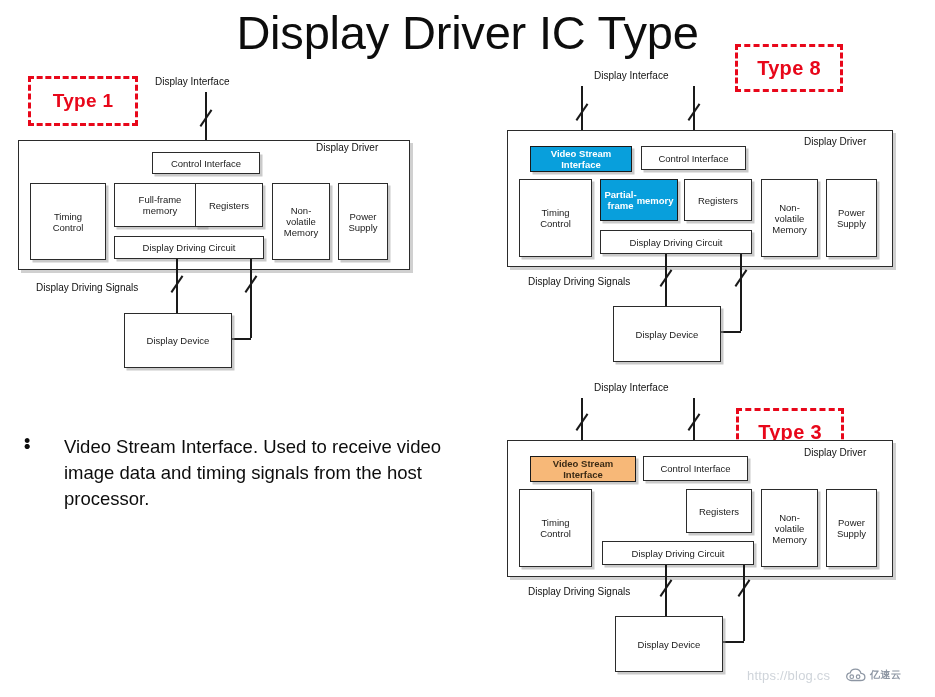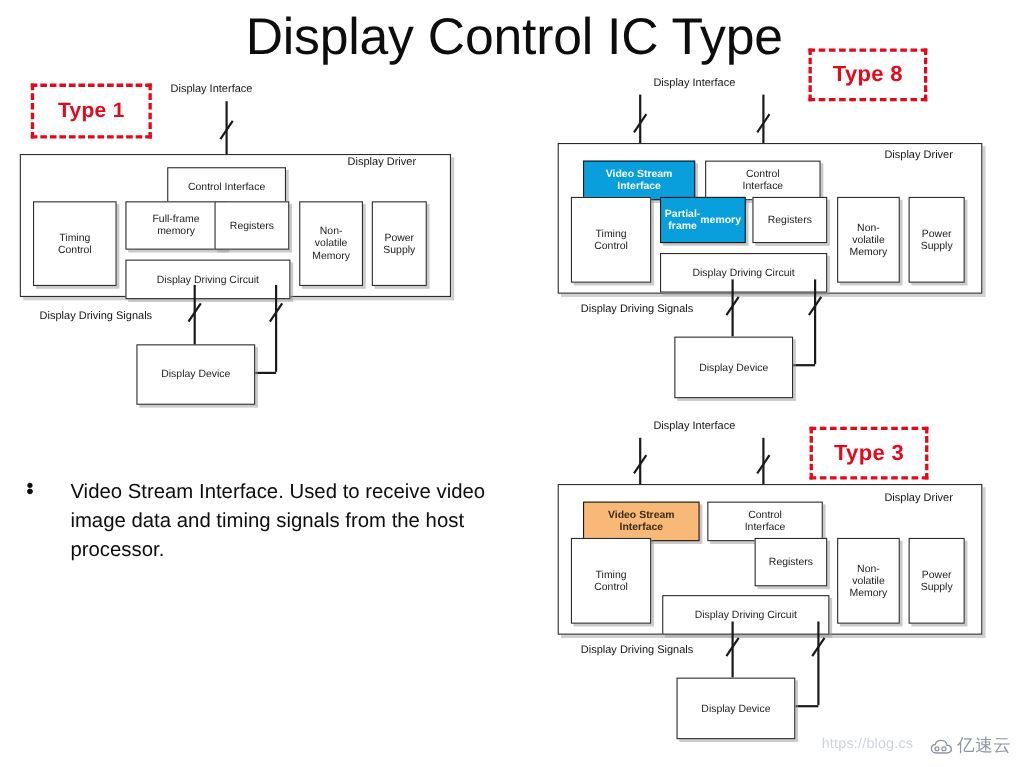--- a/index.html
+++ b/index.html
@@ -27,21 +27,21 @@
   .diagram{position:absolute;}
   .driver-outer{
     position:absolute;border:1.6px solid #2b2b2b;background:#fff;
     box-shadow:3px 3px 0 0 rgba(150,150,150,0.45);
   }
   .blk{
     position:absolute;border:1.5px solid #2b2b2b;background:#fff;
     box-shadow:2.5px 2.5px 0 0 rgba(150,150,150,0.5);
     display:flex;align-items:center;justify-content:center;text-align:center;
     font-size:9.5px;line-height:11px;color:#1a1a1a;box-sizing:border-box;
-    padding:17px;
+    padding:7px;
   }
   .blk.hl-blue{background:#089fdc;color:#ffffff;border-color:#1a1a1a;font-weight:bold;}
   .blk.hl-orange{background:#f7b878;color:#3a2a15;border-color:#1a1a1a;font-weight:bold;}
   .caption{
     position:absolute;font-size:10px;line-height:12px;color:#111;white-space:nowrap;
   }
   .wire{position:absolute;background:#1a1a1a;}
   .wire.v{width:1.5px;}
   .wire.h{height:1.5px;}
   .slashmark{position:absolute;width:14px;height:16px;}
@@ -62,28 +62,28 @@
 
   
   .wm-url{
     position:absolute;left:747px;top:668px;font-size:13px;color:#cfd4da;
     letter-spacing:0.2px;
   }
   .wm-logo{
     position:absolute;left:845px;top:668px;display:flex;align-items:center;gap:3px;
   }
   .wm-logo .cloud{width:22px;height:14px;display:block;}
-  .wm-logo .txt{font-size:16px;color:#8d96a3;font-weight:400;letter-spacing:0.5px;}
+  .wm-logo .txt{font-size:10px;color:#8d96a3;font-weight:700;letter-spacing:0.5px;}
 </style>
 </head>
 <body>
 
 <div class="slide">
 
-  <div class="title">Display Control IC Type</div>
+  <div class="title">Display Driver IC Type</div>
 
   <div class="diagram">
 
     <div class="type-badge" style="left:28px;top:76px;width:104px;height:44px;font-size:19px;">
       <span>Type 1</span>
     </div>
 
     <div class="caption" style="left:155px;top:76px;">Display Interface</div>
 
     <div class="wire v" style="left:205px;top:92px;height:60px;"></div>
@@ -219,21 +219,21 @@
       </div>
     <div class="wire h" style="left:721px;top:331px;width:20px;"></div>
 
     <div class="blk" style="left:613px;top:306px;width:108px;height:56px;">
       <span>Display Device</span>
     </div>
   </div>
 
   <div class="diagram">
 
-    <div class="type-badge" style="left:736px;top:388px;width:102px;height:42px;font-size:20px;">
+    <div class="type-badge" style="left:736px;top:408px;width:102px;height:42px;font-size:20px;">
       <span>Type 3</span>
     </div>
 
     <div class="caption" style="left:594px;top:382px;">Display Interface</div>
 
     <div class="wire v" style="left:581px;top:398px;height:58px;"></div>
     <div class="slashmark" style="left:575px;top:414px;">
         <i></i>
       </div>
 

